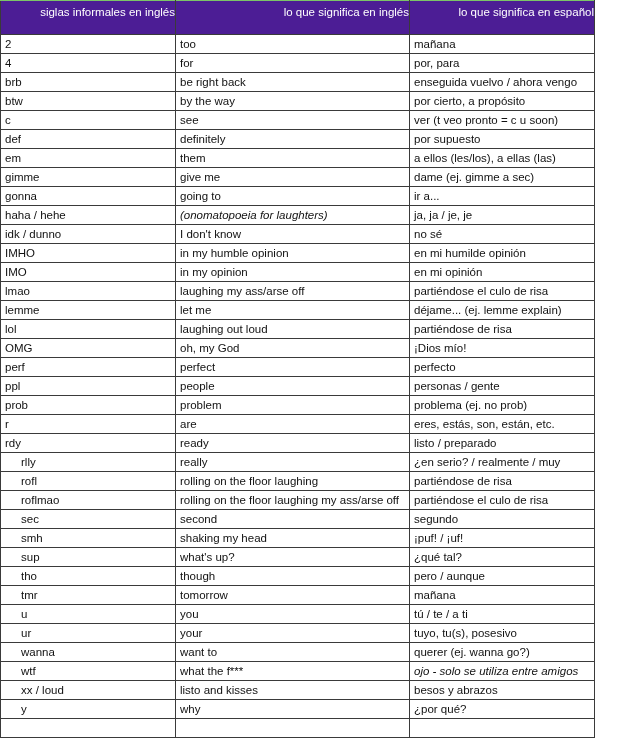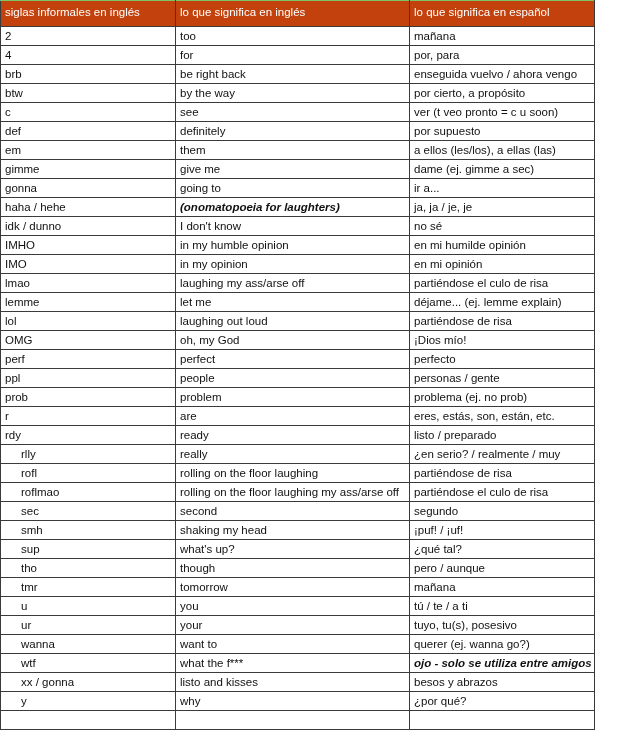--- a/index.html
+++ b/index.html
@@ -24,41 +24,41 @@
     table.slang {
       border-collapse: collapse;
       table-layout: fixed;
       width: 594px;
       font-size: 11.5px;
     }
     table.slang col.c1 { width: 175px; }
     table.slang col.c2 { width: 234px; }
     table.slang col.c3 { width: 185px; }
     table.slang th {
-      background: #c2410c;
+      background: #4c1d95;
       color: #ffffff;
       font-weight: normal;
-      text-align: left;
+      text-align: right;
       height: 21px;
-      padding: 0 0 4px 4px;
+      padding: 0 0 12px 4px;
       border: 1px solid #3a3a3a;
       border-top: 1px solid #7cc468;
       white-space: nowrap;
       overflow: hidden;
       font-size: 11.5px;
     }
     table.slang td {
       height: 18px;
       padding: 0 0 0 4px;
       border: 1px solid #3a3a3a;
       white-space: nowrap;
       overflow: hidden;
       line-height: 18px;
     }
-    td.italic { font-style: italic; font-weight: bold; }
+    td.italic { font-style: italic; }
     tr.shifted td:first-child { padding-left: 20px; }
   </style>
 </head>
 <body>
 
 <div class="sheet">
   <table class="slang">
     <colgroup>
       <col class="c1">
         <col class="c2">
@@ -236,21 +236,21 @@
           <td>wanna</td>
           <td>want to</td>
           <td>querer (ej. wanna go?)</td>
         </tr>
       <tr class="shifted">
           <td>wtf</td>
           <td>what the f***</td>
           <td class="italic">ojo - solo se utiliza entre amigos</td>
         </tr>
       <tr class="shifted">
-          <td>xx / gonna</td>
+          <td>xx / loud</td>
           <td>listo and kisses</td>
           <td>besos y abrazos</td>
         </tr>
       <tr class="shifted">
           <td>y</td>
           <td>why</td>
           <td>¿por qué?</td>
         </tr>
       <tr class="shifted">
           <td></td>

